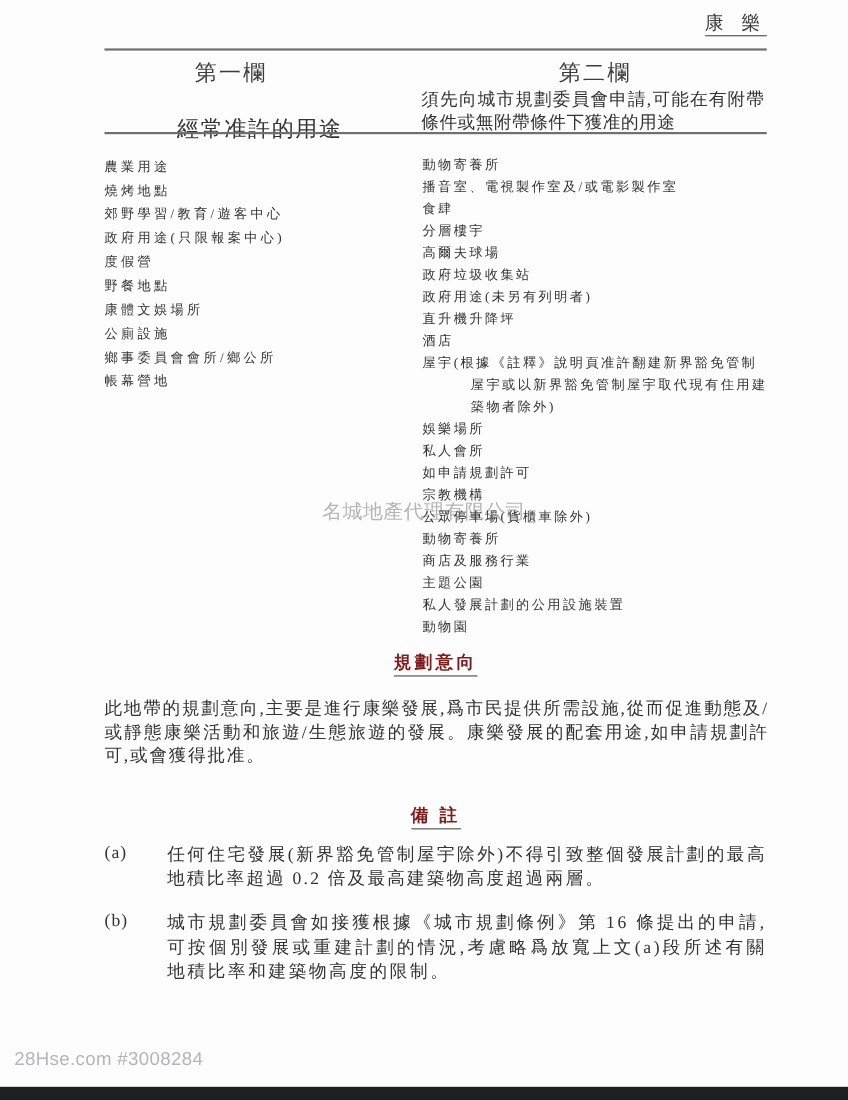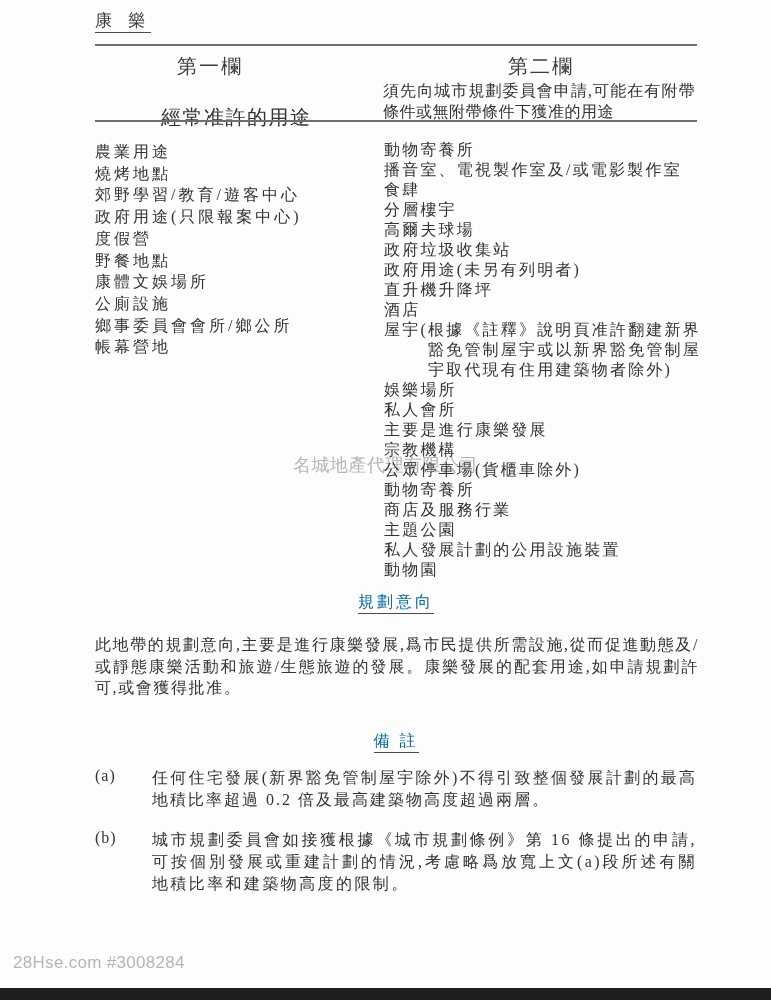--- a/index.html
+++ b/index.html
@@ -6,52 +6,52 @@
   .page{
     position:relative; width:771px; height:1000px; margin:0 auto;
     background:#fdfdfd; overflow:hidden;
     font-family:"Liberation Serif","DejaVu Serif",serif;
     color:#333;
   }
   .hrule{position:absolute; left:95px; width:602px; height:2px; background:#6f6f6f;}
   #rule-top{top:44px;}
   #rule-bottom{top:120px;}
 
-  .doc-title{position:absolute; top:9px; left:95px; width:602px; text-align:left;}
+  .doc-title{position:absolute; top:9px; left:95px; width:602px; text-align:right;}
   .doc-title span{
     font-size:17px; letter-spacing:6px; color:#3a3a3a;
     border-bottom:1.5px solid #4a4a4a; padding-bottom:2px;
   }
 
   .col-head{position:absolute; top:53px; font-size:20px; letter-spacing:2px; text-align:center; color:#3c3c3c;}
   #col1-head{left:95px; width:230px;}
   #col2-head{left:383px; width:316px;}
 
   #col1-sub{position:absolute; top:80px; left:161px; font-size:20px; letter-spacing:1.5px;margin-top:24px;}
   #col2-sub{
     position:absolute; top:80px; left:383px; width:312px;
     font-size:16px; letter-spacing:0.5px; line-height:21px; text-align:justify;
   }
 
-  .uses-list{position:absolute; font-size:16px;}
+  .uses-list{position:absolute; font-size:12px;}
   #col1-list{top:141px; left:95px; width:285px; letter-spacing:3px; line-height:21.7px;}
   #col2-list{top:140px; left:384px; width:318px; letter-spacing:2.2px; line-height:20px;}
   #col2-list .hang{padding-left:44px; text-indent:-44px;}
 
   .watermark{
     position:absolute; top:453px; left:293px;
     font-family:"Liberation Sans","DejaVu Sans",sans-serif;
     font-size:18px; letter-spacing:0.5px; color:#b7b7b7;
     mix-blend-mode:multiply; z-index:3;
   }
 
   .sec-head{position:absolute; left:95px; width:602px; text-align:center;}
   .sec-head span{
-    font-size:16px; letter-spacing:3px; color:#0369a1;
-    border-bottom:1.5px solid #4a4a4a; padding-bottom:2.5px;
+    font-size:16px; letter-spacing:3px; color:#7f1d1d;
+    border-bottom:1.5px solid #4a4a4a; padding-bottom:2.5px;font-weight:bold;
   }
   #planning-head{top:592px;}
   #remarks-head{top:731px;}
 
   .body-par{
     position:absolute; top:634px; left:95px; width:604px;
     font-size:16px; letter-spacing:1.6px; line-height:21.6px; text-align:justify;
   }
 
   .remark{position:absolute; left:95px; width:604px; display:flex;}
@@ -106,21 +106,21 @@
       <div class="li">食肆</div>
       <div class="li">分層樓宇</div>
       <div class="li">高爾夫球場</div>
       <div class="li">政府垃圾收集站</div>
       <div class="li">政府用途(未另有列明者)</div>
       <div class="li">直升機升降坪</div>
       <div class="li">酒店</div>
       <div class="li hang">屋宇(根據《註釋》說明頁准許翻建新界豁免管制屋宇或以新界豁免管制屋宇取代現有住用建築物者除外)</div>
       <div class="li">娛樂場所</div>
       <div class="li">私人會所</div>
-      <div class="li">主要是進行康樂發展</div>
+      <div class="li">如申請規劃許可</div>
       <div class="li">宗教機構</div>
       <div class="li">公眾停車場(貨櫃車除外)</div>
       <div class="li">動物寄養所</div>
       <div class="li">商店及服務行業</div>
       <div class="li">主題公園</div>
       <div class="li">私人發展計劃的公用設施裝置</div>
       <div class="li">動物園</div>
     </div>
 
   <div class="watermark" style="color: rgb(183, 183, 183);">名城地產代理有限公司</div>

